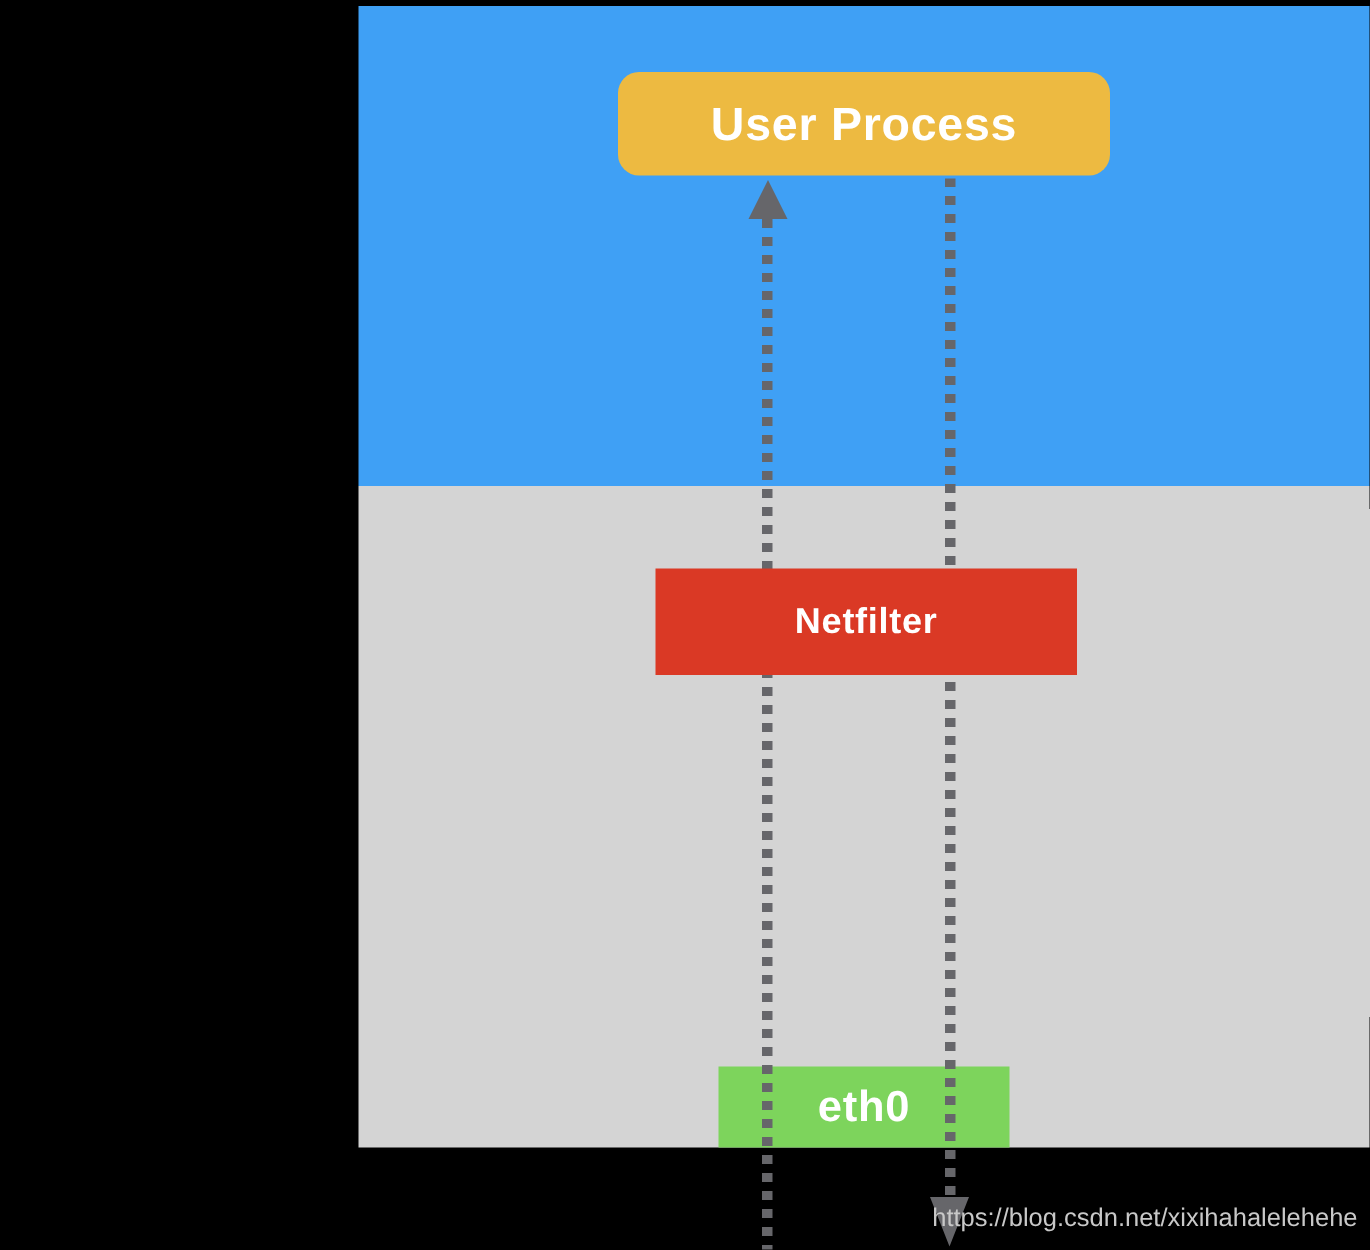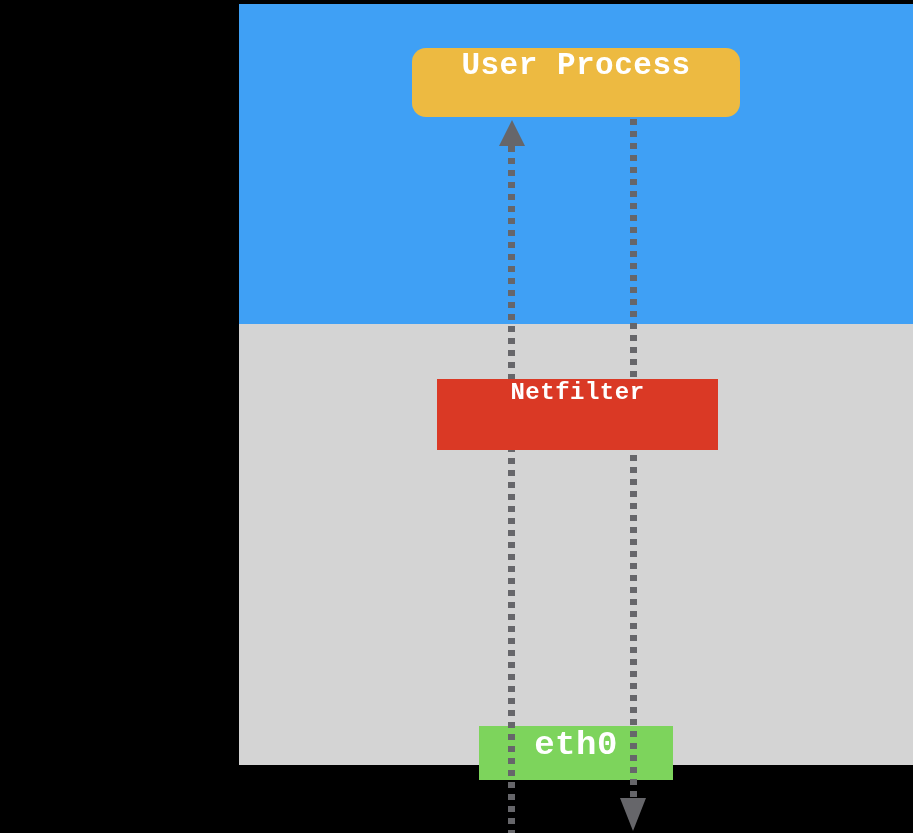--- a/index.html
+++ b/index.html
@@ -16,37 +16,37 @@
     left: 239px; top: 4px; width: 674px; height: 320px;
     background: var(--user-space-blue, #3FA0F5);
   }
   .kernel-space {
     left: 239px; top: 324px; width: 674px; height: 441px;
     background: var(--kernel-space-gray, #D4D4D4);
   }
 
   .node {
     position: absolute; display: flex;
-    justify-content: center;
-    color: #fff; font-weight: bold; letter-spacing: 0.5px; font-family: Liberation Mono, monospace;
+    align-items: center; justify-content: center;
+    color: #fff; font-weight: bold; letter-spacing: 0.5px;
   }
   .user-process {
     left: 412px; top: 48px; width: 328px; height: 69px;
     background: var(--user-process-yellow, #EDBA41);
     border-radius: 14px; font-size: 31px; z-index: 3;
   }
   .netfilter {
     left: 437px; top: 379px; width: 281px; height: 71px;
     background: var(--netfilter-red, #DA3925);
     font-size: 24px; z-index: 3;
   }
   .eth0 {
-    left: 479px; top: 726px; width: 194px; height: 54px;
+    left: 479px; top: 711px; width: 194px; height: 54px;
     background: var(--eth0-green, #7DD45C);
-    font-size: 34px; z-index: 1;
+    font-size: 29px; z-index: 1;
   }
 
   .flow-line {
     position: absolute; width: 7px; z-index: 2;
     background: repeating-linear-gradient(
       to bottom,
       var(--flow-line-gray, #66666A) 0px, var(--flow-line-gray, #66666A) 6px,
       transparent 6px, transparent 12px
     );
   }
@@ -91,14 +91,15 @@
   </div>
 
   <div class="node netfilter">
     <span>Netfilter</span>
   </div>
 
   <div class="node eth0">
     <span>eth0</span>
   </div>
 
+  <div class="watermark">https://blog.csdn.net/xixihahalelehehe</div>
 
 </div>
 
 </body></html>

